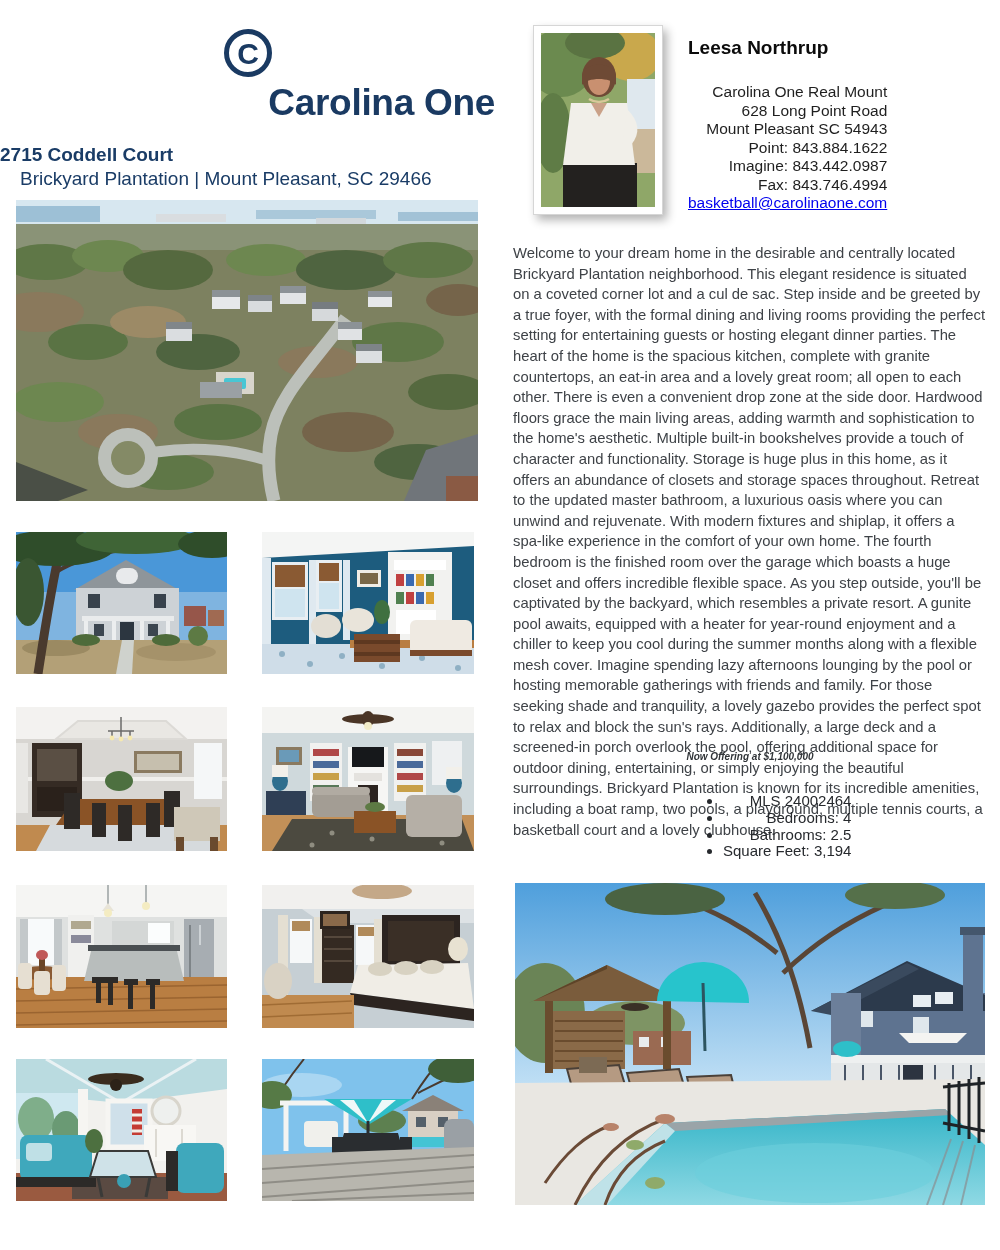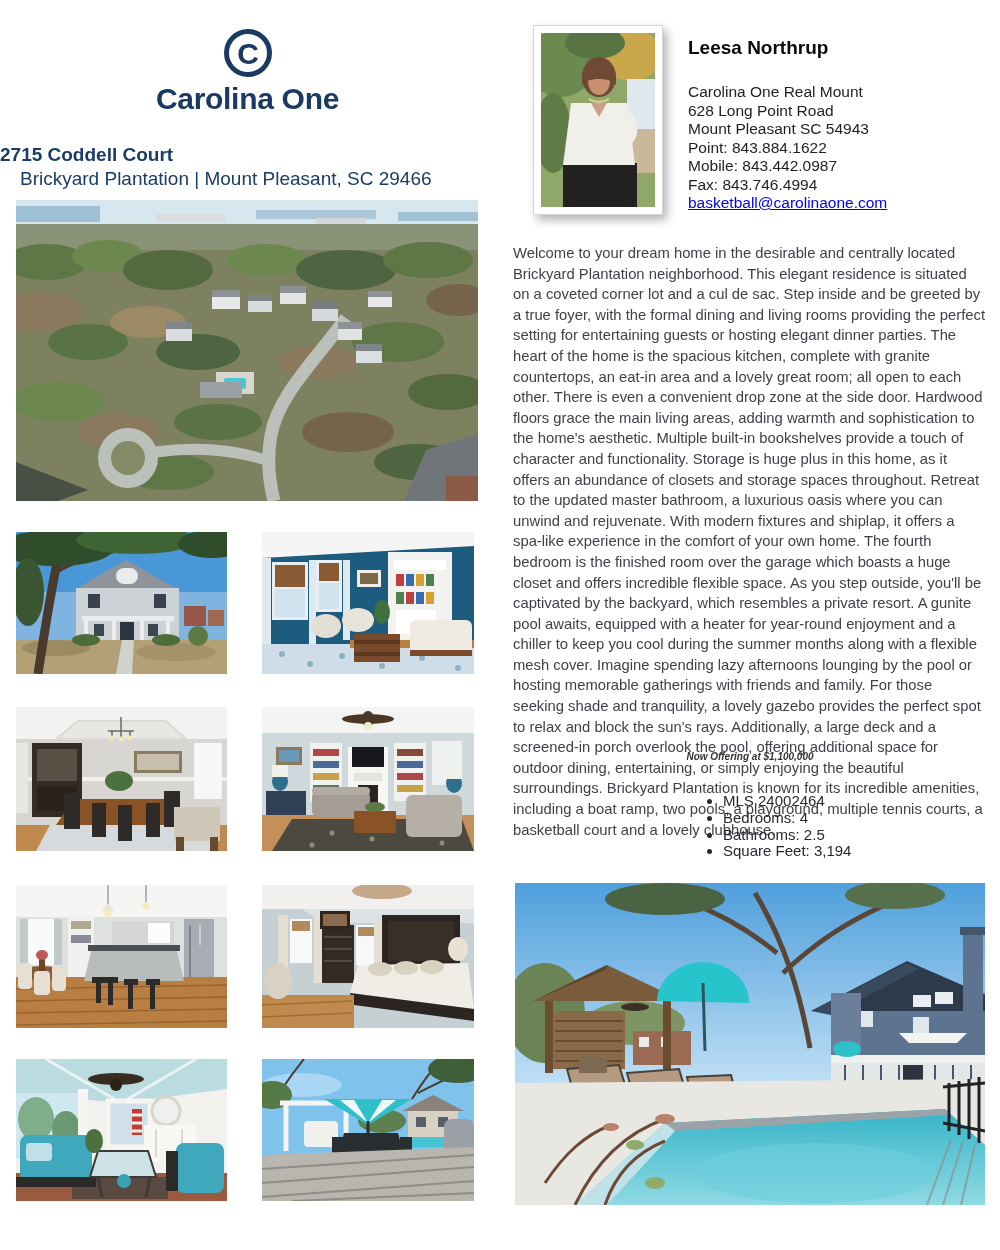--- a/index.html
+++ b/index.html
@@ -1,24 +1,24 @@
 <!DOCTYPE html>
 <html><head>
 <meta charset="utf-8">
 <style>
   * { margin:0; padding:0; box-sizing:border-box; }
   html,body { background:#ffffff; }
   body { font-family:"Liberation Sans", sans-serif; }
   .page { position:relative; width:1000px; height:1250px; background:#fff; overflow:hidden; margin:0 auto; }
-  .abs { position:absolute; }
+  .abs { position:absolute;text-align:right; }
 
   
   .logo-block { left:0; top:28px; width:495px; text-align:center; }
   .logo-circle { display:block; margin:0 auto 6px auto; }
-  .brand-name { font-size:30px; font-weight:bold; color:#1a3a62; line-height:1.02; letter-spacing:-0.3px; }
+  .brand-name { font-size:37px; font-weight:bold; color:#1a3a62; line-height:1.02; letter-spacing:-0.3px;text-align:right; }
   .brand-tagline { font-size:21px; color:#1a3a62; letter-spacing:0.5px; }
 
   .address-block { left:0; top:143px; width:495px; text-align:left; color:#1a3c66; }
   .address-line1 { font-size:19px; font-weight:bold; line-height:24px; }
   .address-line2 { font-size:19px; line-height:24px;margin-left:20px; }
 
   
   .photo { display:block; }
   .photo svg { display:block; }
 
@@ -490,21 +490,21 @@
     </svg>
   </div>
 
   <div class="abs agent-name">Leesa Northrup</div>
 
   <div class="abs agent-lines">
     <div>Carolina One Real Mount</div>
     <div>628 Long Point Road</div>
     <div>Mount Pleasant SC 54943</div>
     <div>Point: 843.884.1622</div>
-    <div>Mobile: 843.442.0987</div>
+    <div>Imagine: 843.442.0987</div>
     <div>Fax: 843.746.4994</div>
     <div><a href="#">basketball@carolinaone.com</a></div>
   </div>
 
   <div class="abs description">Welcome to your dream home in the desirable and centrally located Brickyard Plantation neighborhood. This elegant residence is situated on a coveted corner lot and a cul de sac. Step inside and be greeted by a true foyer, with the formal dining and living rooms providing the perfect setting for entertaining guests or hosting elegant dinner parties. The heart of the home is the spacious kitchen, complete with granite countertops, an eat-in area and a lovely great room; all open to each other. There is even a convenient drop zone at the side door. Hardwood floors grace the main living areas, adding warmth and sophistication to the home's aesthetic. Multiple built-in bookshelves provide a touch of character and functionality. Storage is huge plus in this home, as it offers an abundance of closets and storage spaces throughout. Retreat to the updated master bathroom, a luxurious oasis where you can unwind and rejuvenate. With modern fixtures and shiplap, it offers a spa-like experience in the comfort of your own home. The fourth bedroom is the finished room over the garage which boasts a huge closet and offers incredible flexible space. As you step outside, you'll be captivated by the backyard, which resembles a private resort. A gunite pool awaits, equipped with a heater for year-round enjoyment and a chiller to keep you cool during the summer months along with a flexible mesh cover. Imagine spending lazy afternoons lounging by the pool or hosting memorable gatherings with friends and family. For those seeking shade and tranquility, a lovely gazebo provides the perfect spot to relax and block the sun's rays. Additionally, a large deck and a screened-in porch overlook the pool, offering additional space for outdoor dining, entertaining, or simply enjoying the beautiful surroundings. Brickyard Plantation is known for its incredible amenities, including a boat ramp, two pools, a playground, multiple tennis courts, a basketball court and a lovely clubhouse.</div>
 
   <div class="abs price-line">Now Offering at $1,100,000</div>
 
   <div class="abs facts">
     <ul>

